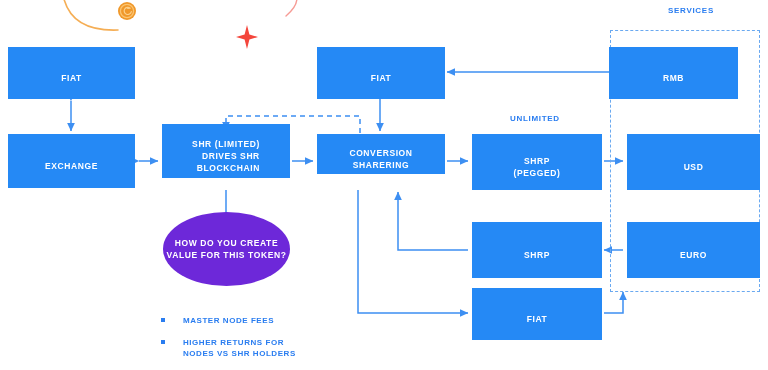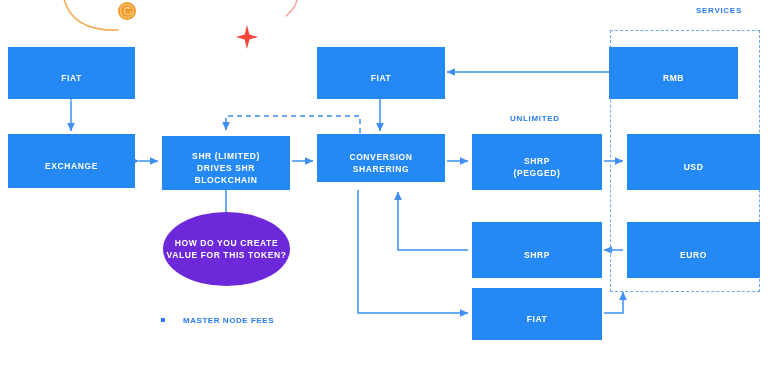--- a/index.html
+++ b/index.html
@@ -144,42 +144,42 @@
 
       <path d="M 468 250 L 398 250 L 398 192" marker-end="url(#ah)"></path>
 
       <path d="M 358 190 L 358 313 L 468 313" marker-end="url(#ah)"></path>
 
       <path d="M 604 313 L 623 313 L 623 292" marker-end="url(#ah)"></path>
     </g>
   </svg>
 
   <div class="group-box" style="left:610px;top:30px;width:148px;height:260px;"></div>
-  <div class="caption" style="left:668px;top:6px;margin-left:28px;">SERVICES</div>
+  <div class="caption" style="left:668px;top:6px;">SERVICES</div>
   <div class="caption" style="left:510px;top:114px;">UNLIMITED</div>
 
   <div class="node" style="left:8px;top:47px;width:127px;height:52px;">
     <span>FIAT</span>
   </div>
 
   <div class="node" style="left:8px;top:134px;width:127px;height:54px;">
     <span>EXCHANGE</span>
   </div>
 
-  <div class="node" style="left:162px;top:136px;width:128px;height:54px;">
+  <div class="node" style="left:162px;top:124px;width:128px;height:54px;text-align:right;">
     <span>SHR (LIMITED)
 DRIVES SHR
 BLOCKCHAIN</span>
   </div>
 
   <div class="node" style="left:317px;top:47px;width:128px;height:52px;">
     <span>FIAT</span>
   </div>
 
-  <div class="node" style="left:317px;top:134px;width:128px;height:48px;">
+  <div class="node" style="left:317px;top:134px;width:128px;height:40px;">
     <span>CONVERSION
 SHARERING</span>
   </div>
 
   <div class="node" style="left:472px;top:134px;width:130px;height:56px;">
     <span>SHRP
 (PEGGED)</span>
   </div>
 
   <div class="node" style="left:472px;top:222px;width:130px;height:56px;">
@@ -206,14 +206,19 @@
     <span>HOW DO YOU
 CREATE VALUE
 FOR THIS TOKEN?</span>
   </div>
 
   <div class="bullet-row" style="left:161px;top:315px;width:170px;">
     <div class="bullet-mark"></div>
     <div class="bullet-text">MASTER NODE FEES</div>
   </div>
 
+  <div class="bullet-row" style="left:161px;top:337px;width:175px;">
+    <div class="bullet-mark"></div>
+    <div class="bullet-text">HIGHER RETURNS FOR
+NODES VS SHR HOLDERS</div>
+  </div>
 
 </div>
 
 </body></html>

